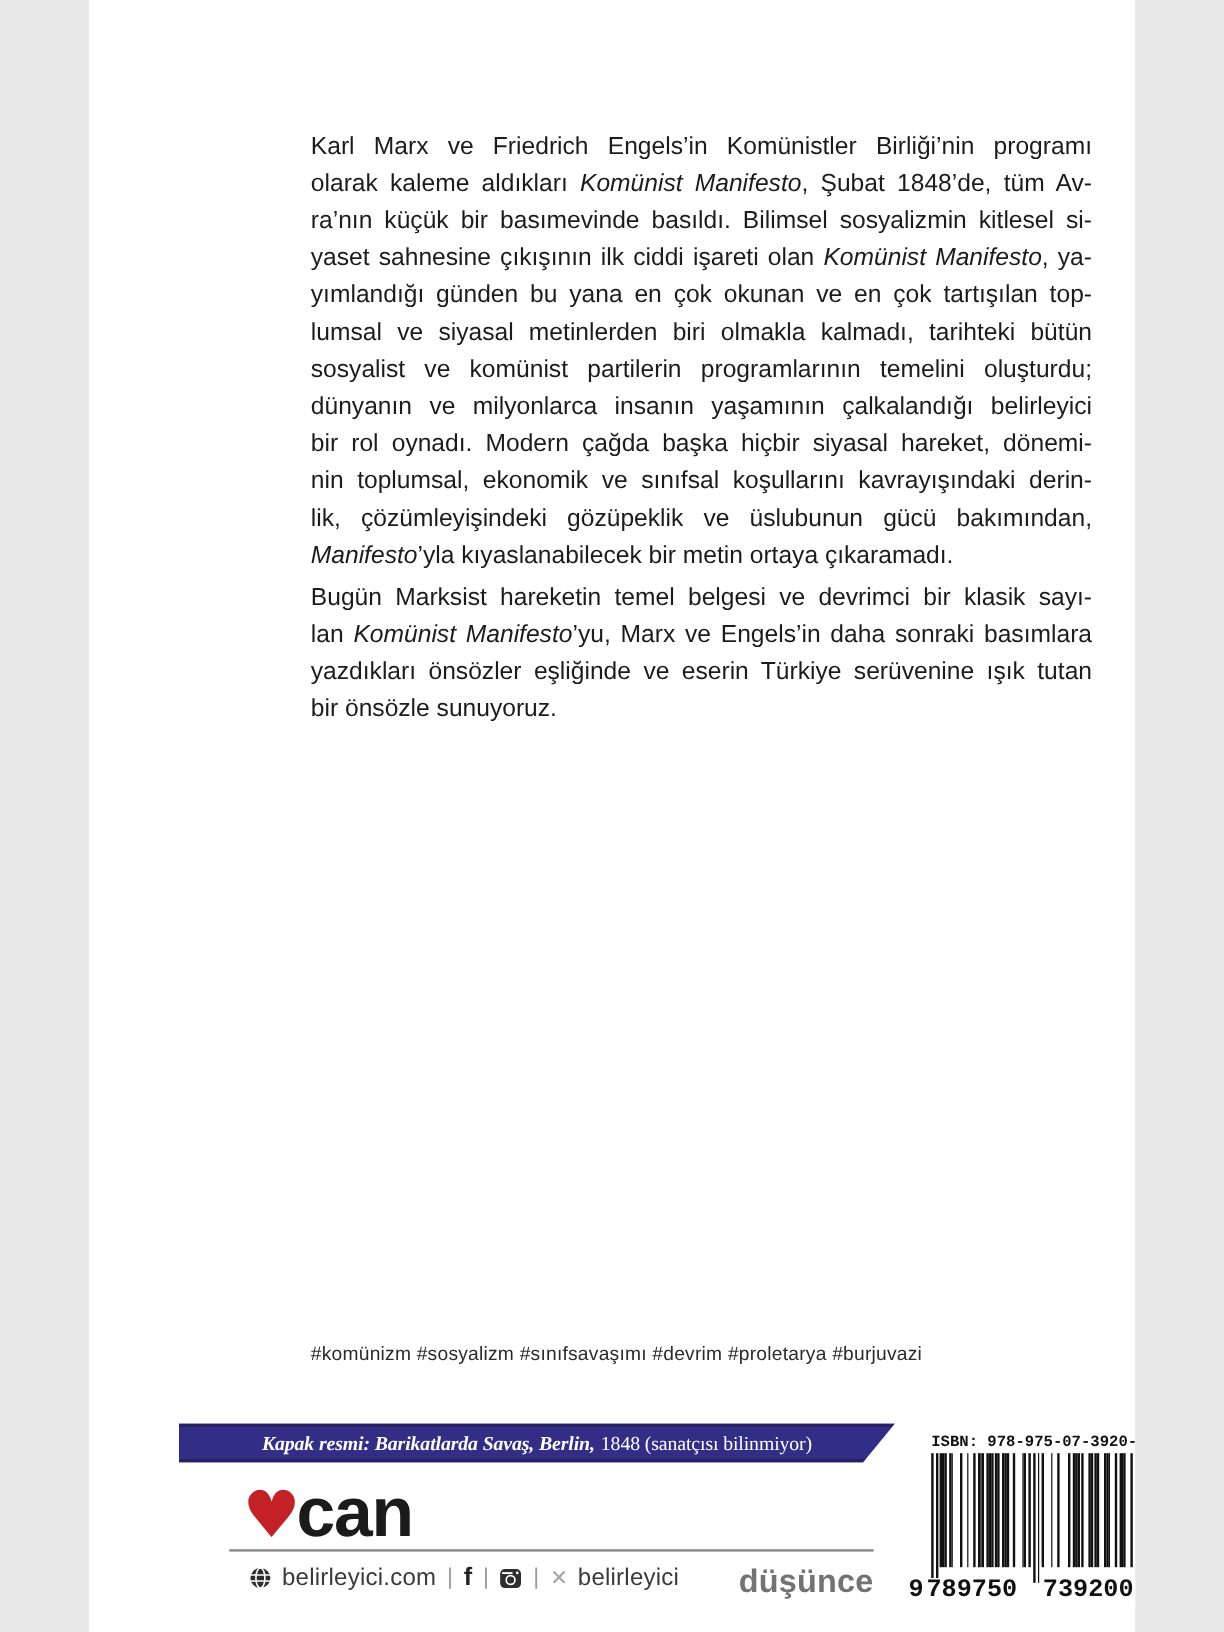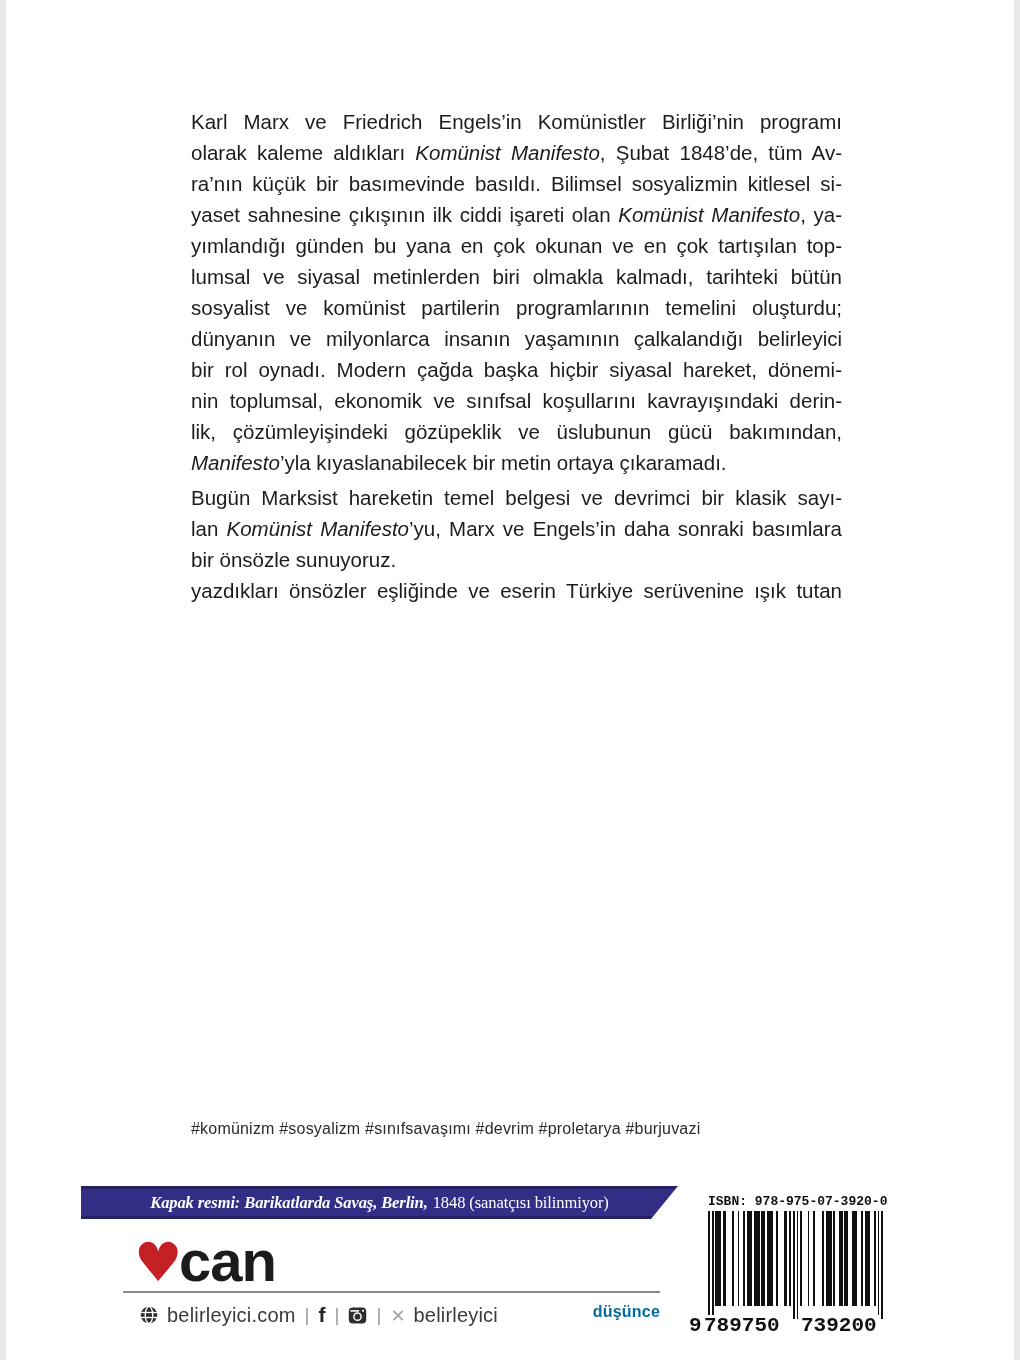--- a/index.html
+++ b/index.html
@@ -1,17 +1,17 @@
 <!DOCTYPE html>
 <html><head>
 <meta charset="utf-8">
 <style>
   html,body{margin:0;padding:0;background:#e8e8e8;}
   .page{
-    position:relative;width:1008px;height:1360px;margin:0 auto;
+    position:relative;width:872px;height:1360px;margin:0 auto;
     background:#ffffff;overflow:hidden;
     font-family:"Liberation Sans", sans-serif;color:#1c1c1c;
   }
   
   .body-text{position:absolute;left:185px;top:106px;width:651px;}
   .paragraph{margin:0;}
   .paragraph + .paragraph{margin-top:4px;}
   .line{
     font-size:20.5px;line-height:31px;letter-spacing:0px;
     text-align:justify;text-align-last:justify;white-space:normal;
@@ -56,21 +56,21 @@
     font-weight:700;letter-spacing:-1px;color:#1b1b1b;}
   .rule{position:absolute;left:117px;top:1291px;width:537px;height:2px;background:#8a8a8a;}
   .footer{position:absolute;left:133px;top:1299px;height:32px;
     display:flex;align-items:center;color:#3a3a3a;font-size:20px;}
   .footer .sep{color:#9b9b9b;font-size:19px;margin:0 9px;font-weight:300;}
   .footer .site,.footer .handle{letter-spacing:0.2px;}
   .footer .site{margin-left:8px;}
   .footer .fb{font-weight:bold;font-size:21px;color:#242424;}
   .footer .x-icon{color:#a6a6a6;font-size:18px;font-family:"DejaVu Sans", sans-serif;margin-right:8px;}
   .category{position:absolute;left:500px;top:1303px;width:154px;text-align:right;
-    font-size:16px;font-weight:bold;color:#0369a1;letter-spacing:0.2px;}
+    font-size:27px;font-weight:bold;color:#737373;letter-spacing:0.2px;}
   .icon-svg{display:block;}
 </style>
 </head>
 <body>
 
 <div class="page">
 
   <div class="body-text" id="body-text">
       <div class="paragraph">
         <div class="line"><span>Karl Marx ve Friedrich Engels’in Komünistler Birliği’nin programı</span></div>
@@ -82,22 +82,22 @@
         <div class="line"><span>sosyalist ve komünist partilerin programlarının temelini oluşturdu;</span></div>
         <div class="line"><span>dünyanın ve milyonlarca insanın yaşamının çalkalandığı belirleyici</span></div>
         <div class="line"><span>bir rol oynadı. Modern çağda başka hiçbir siyasal hareket, dönemi-</span></div>
         <div class="line"><span>nin toplumsal, ekonomik ve sınıfsal koşullarını kavrayışındaki derin-</span></div>
         <div class="line"><span>lik, çözümleyişindeki gözüpeklik ve üslubunun gücü bakımından,</span></div>
         <div class="line last"><span class="it">Manifesto</span><span>’yla kıyaslanabilecek bir metin ortaya çıkaramadı.</span></div>
       </div>
       <div class="paragraph">
         <div class="line"><span>Bugün Marksist hareketin temel belgesi ve devrimci bir klasik sayı-</span></div>
         <div class="line"><span>lan </span><span class="it">Komünist Manifesto</span><span>’yu, Marx ve Engels’in daha sonraki basımlara</span></div>
+        <div class="line"><span>yazdıkları önsözler eşliğinde ve eserin Türkiye serüvenine ışık tutan</span></div>
         <div class="line last"><span>bir önsözle sunuyoruz.</span></div>
-        <div class="line"><span>yazdıkları önsözler eşliğinde ve eserin Türkiye serüvenine ışık tutan</span></div>
       </div>
     </div>
 
   <div class="hashtags">#komünizm #sosyalizm #sınıfsavaşımı #devrim #proletarya #burjuvazi</div>
 
   <div class="ribbon" id="ribbon" style="background: linear-gradient(rgb(37, 33, 100) 0px, rgb(37, 33, 100) 3px, rgb(50, 46, 134) 3px, rgb(50, 46, 134) calc(100% - 3px), rgb(37, 33, 100) calc(100% - 3px), rgb(37, 33, 100) 100%);">
     <div class="ribbon-text">
       <span class="cred-it">Kapak resmi: Barikatlarda Savaş, Berlin,</span><span class="cred-reg">1848 (sanatçısı bilinmiyor)</span>
     </div>
   </div>

